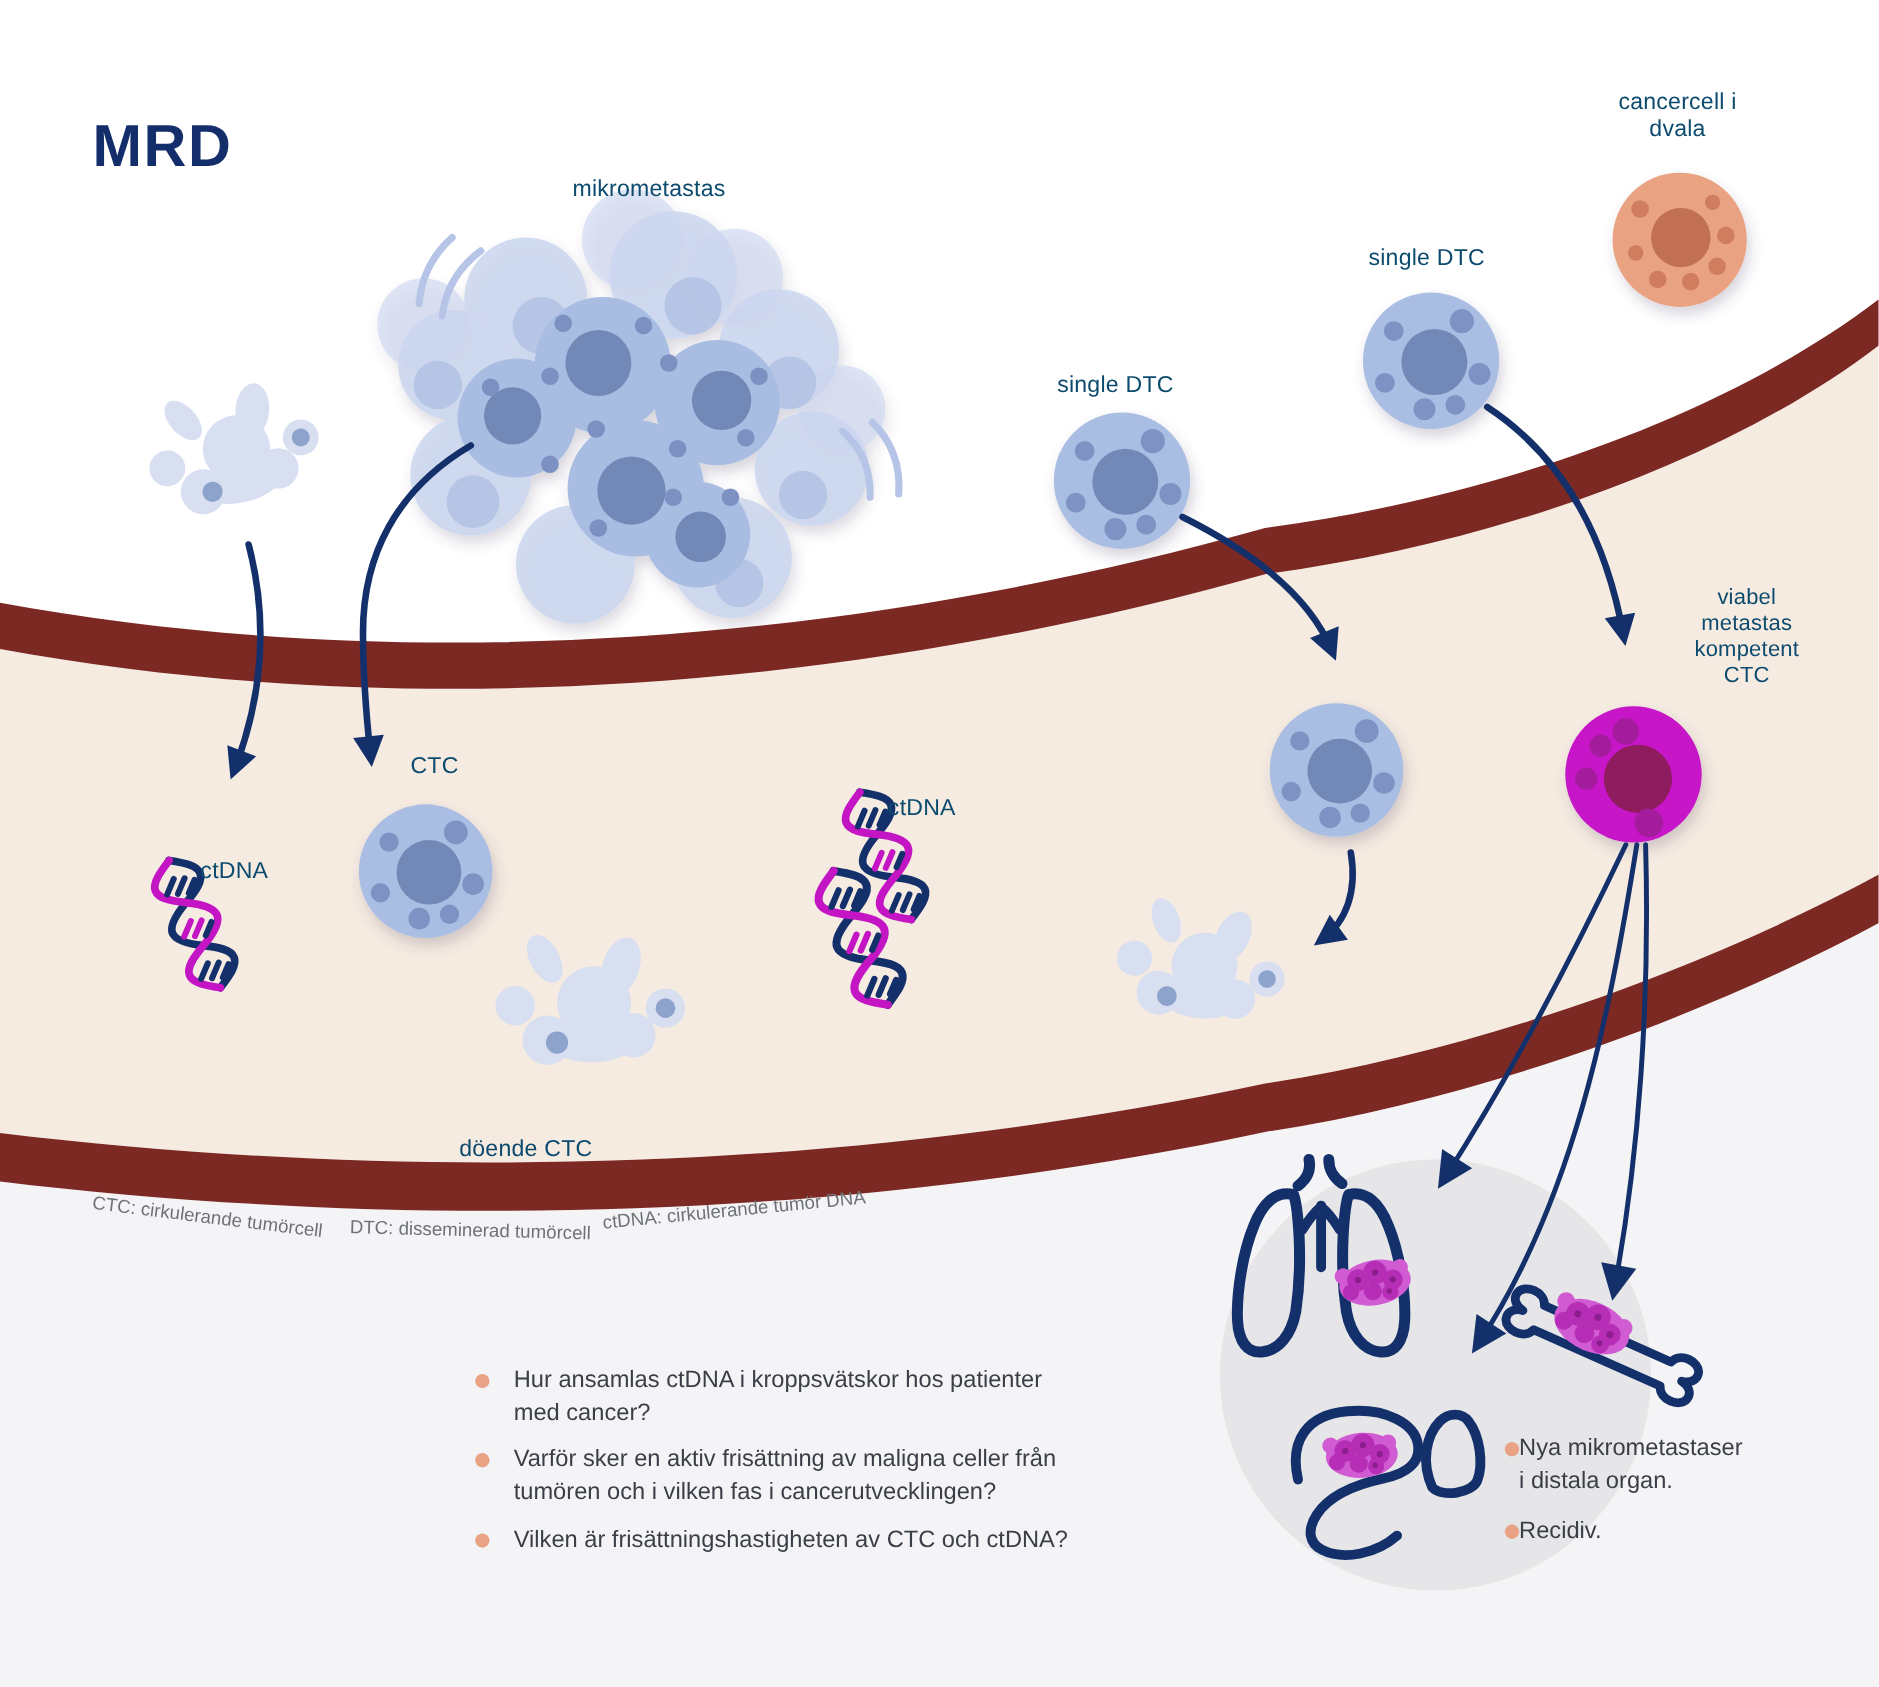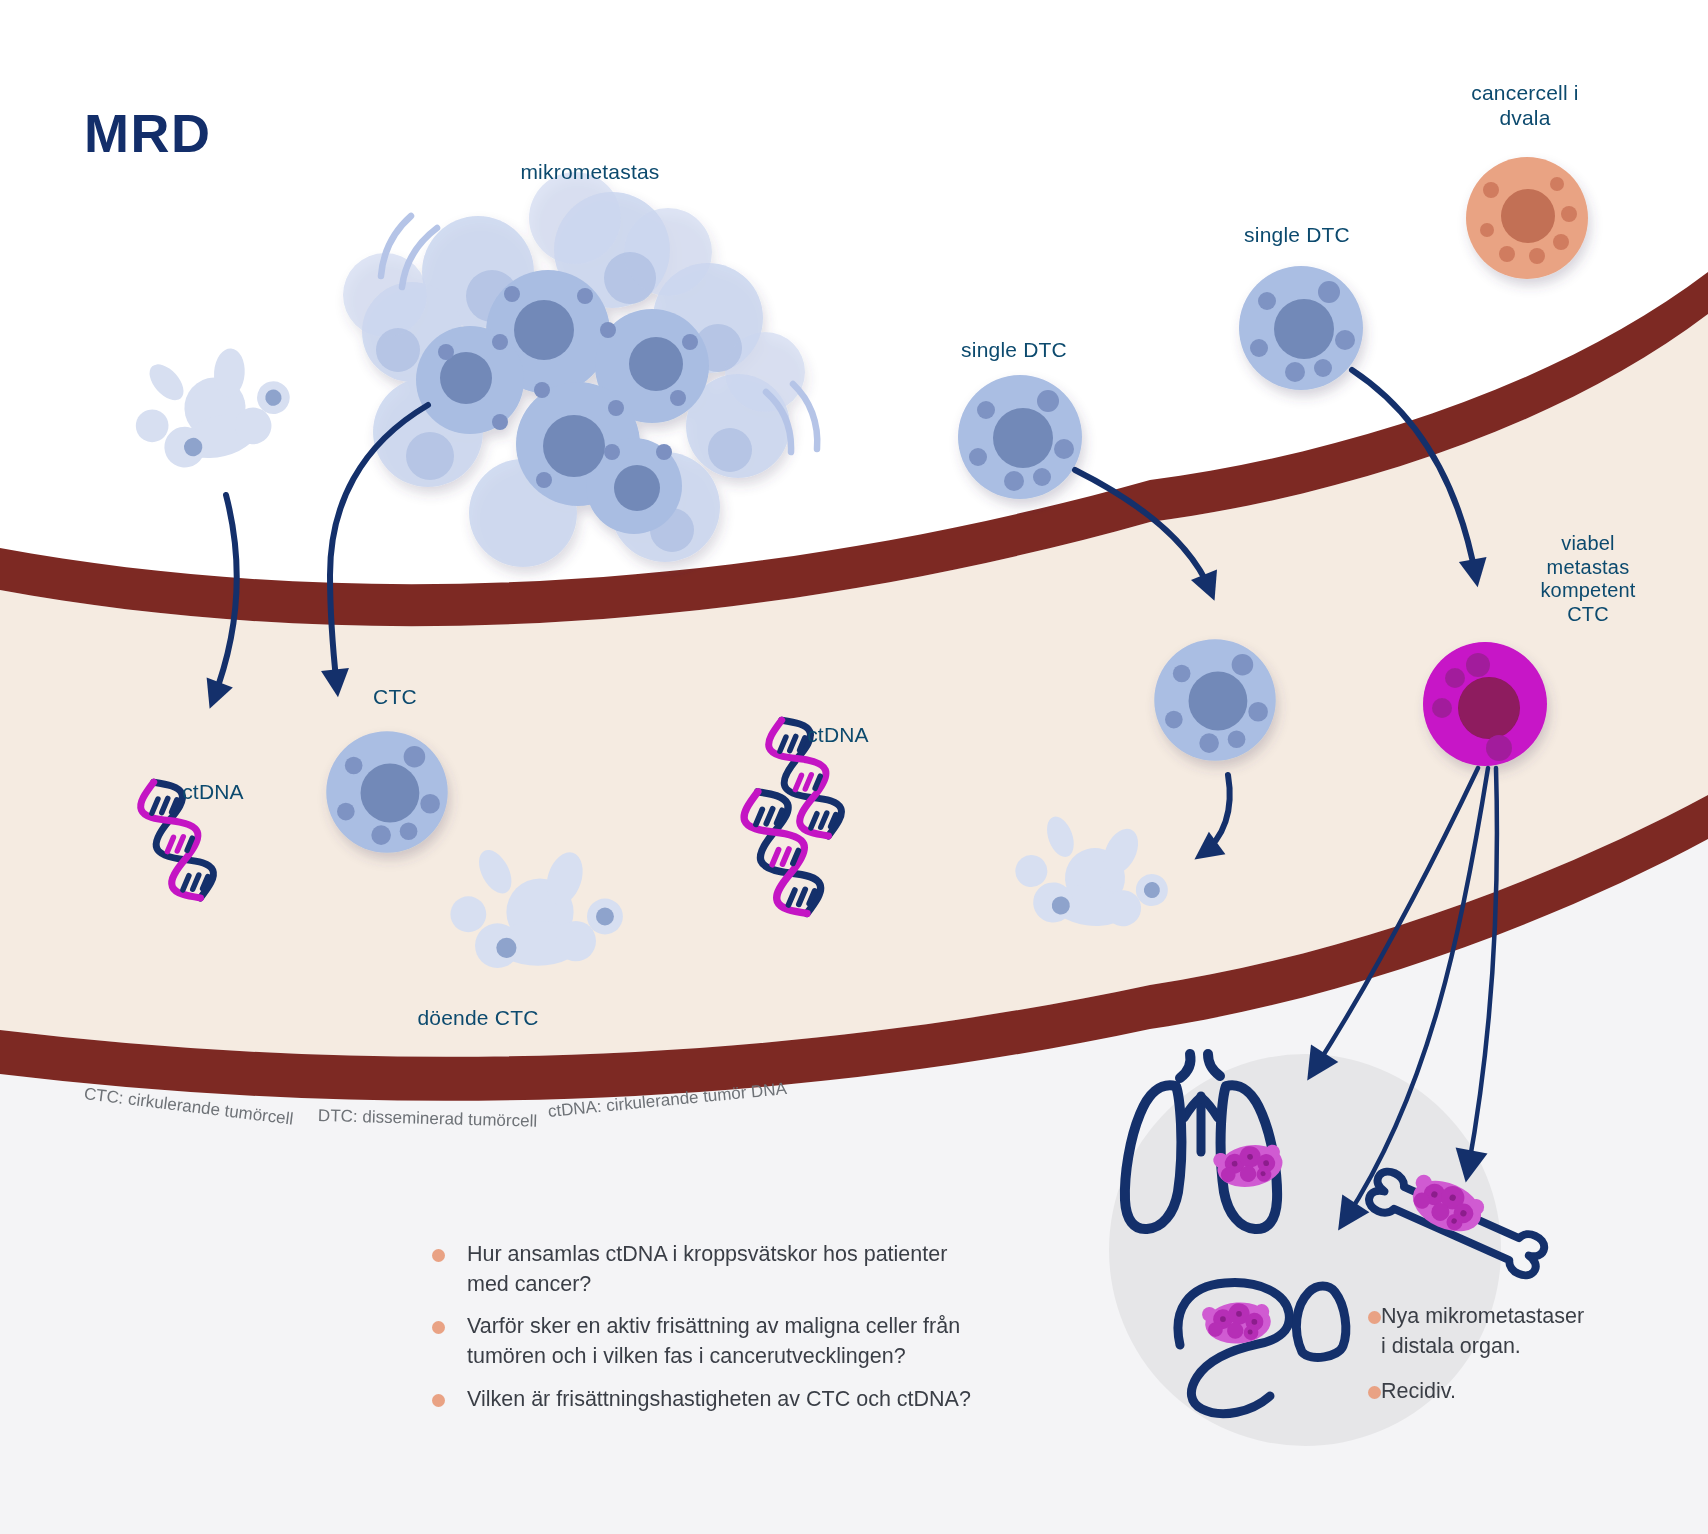--- a/index.html
+++ b/index.html
@@ -245,21 +245,21 @@
 <div class="title">MRD</div>
 
 <div class="lbl" style="left:590px;top:159px">mikrometastas</div>
 <div class="lbl" style="left:1525px;top:80px">cancercell i
 dvala</div>
 <div class="lbl" style="left:1297px;top:222px">single DTC</div>
 <div class="lbl" style="left:1014px;top:337px">single DTC</div>
 <div class="lbl" style="left:395px;top:684px">CTC</div>
 <div class="lbl" style="left:213px;top:779px">ctDNA</div>
 <div class="lbl" style="left:838px;top:722px">ctDNA</div>
-<div class="lbl" style="left:478px;top:1005px">döende CTC</div>
+<div class="lbl" style="left:478px;top:1032px">döende CTC</div>
 <div class="lbl small" style="left:1588px;top:532px">viabel
 metastas
 kompetent
 CTC</div>
 
 <div class="footnote" style="left:84px;top:1084px;transform:rotate(7deg)">CTC: cirkulerande tumörcell</div>
 <div class="footnote" style="left:318px;top:1106px;transform:rotate(1.5deg)">DTC: disseminerad tumörcell</div>
 <div class="footnote" style="left:548px;top:1102px;transform:rotate(-5.5deg)">ctDNA: cirkulerande tumör DNA</div>
 
 <div class="q-list">

